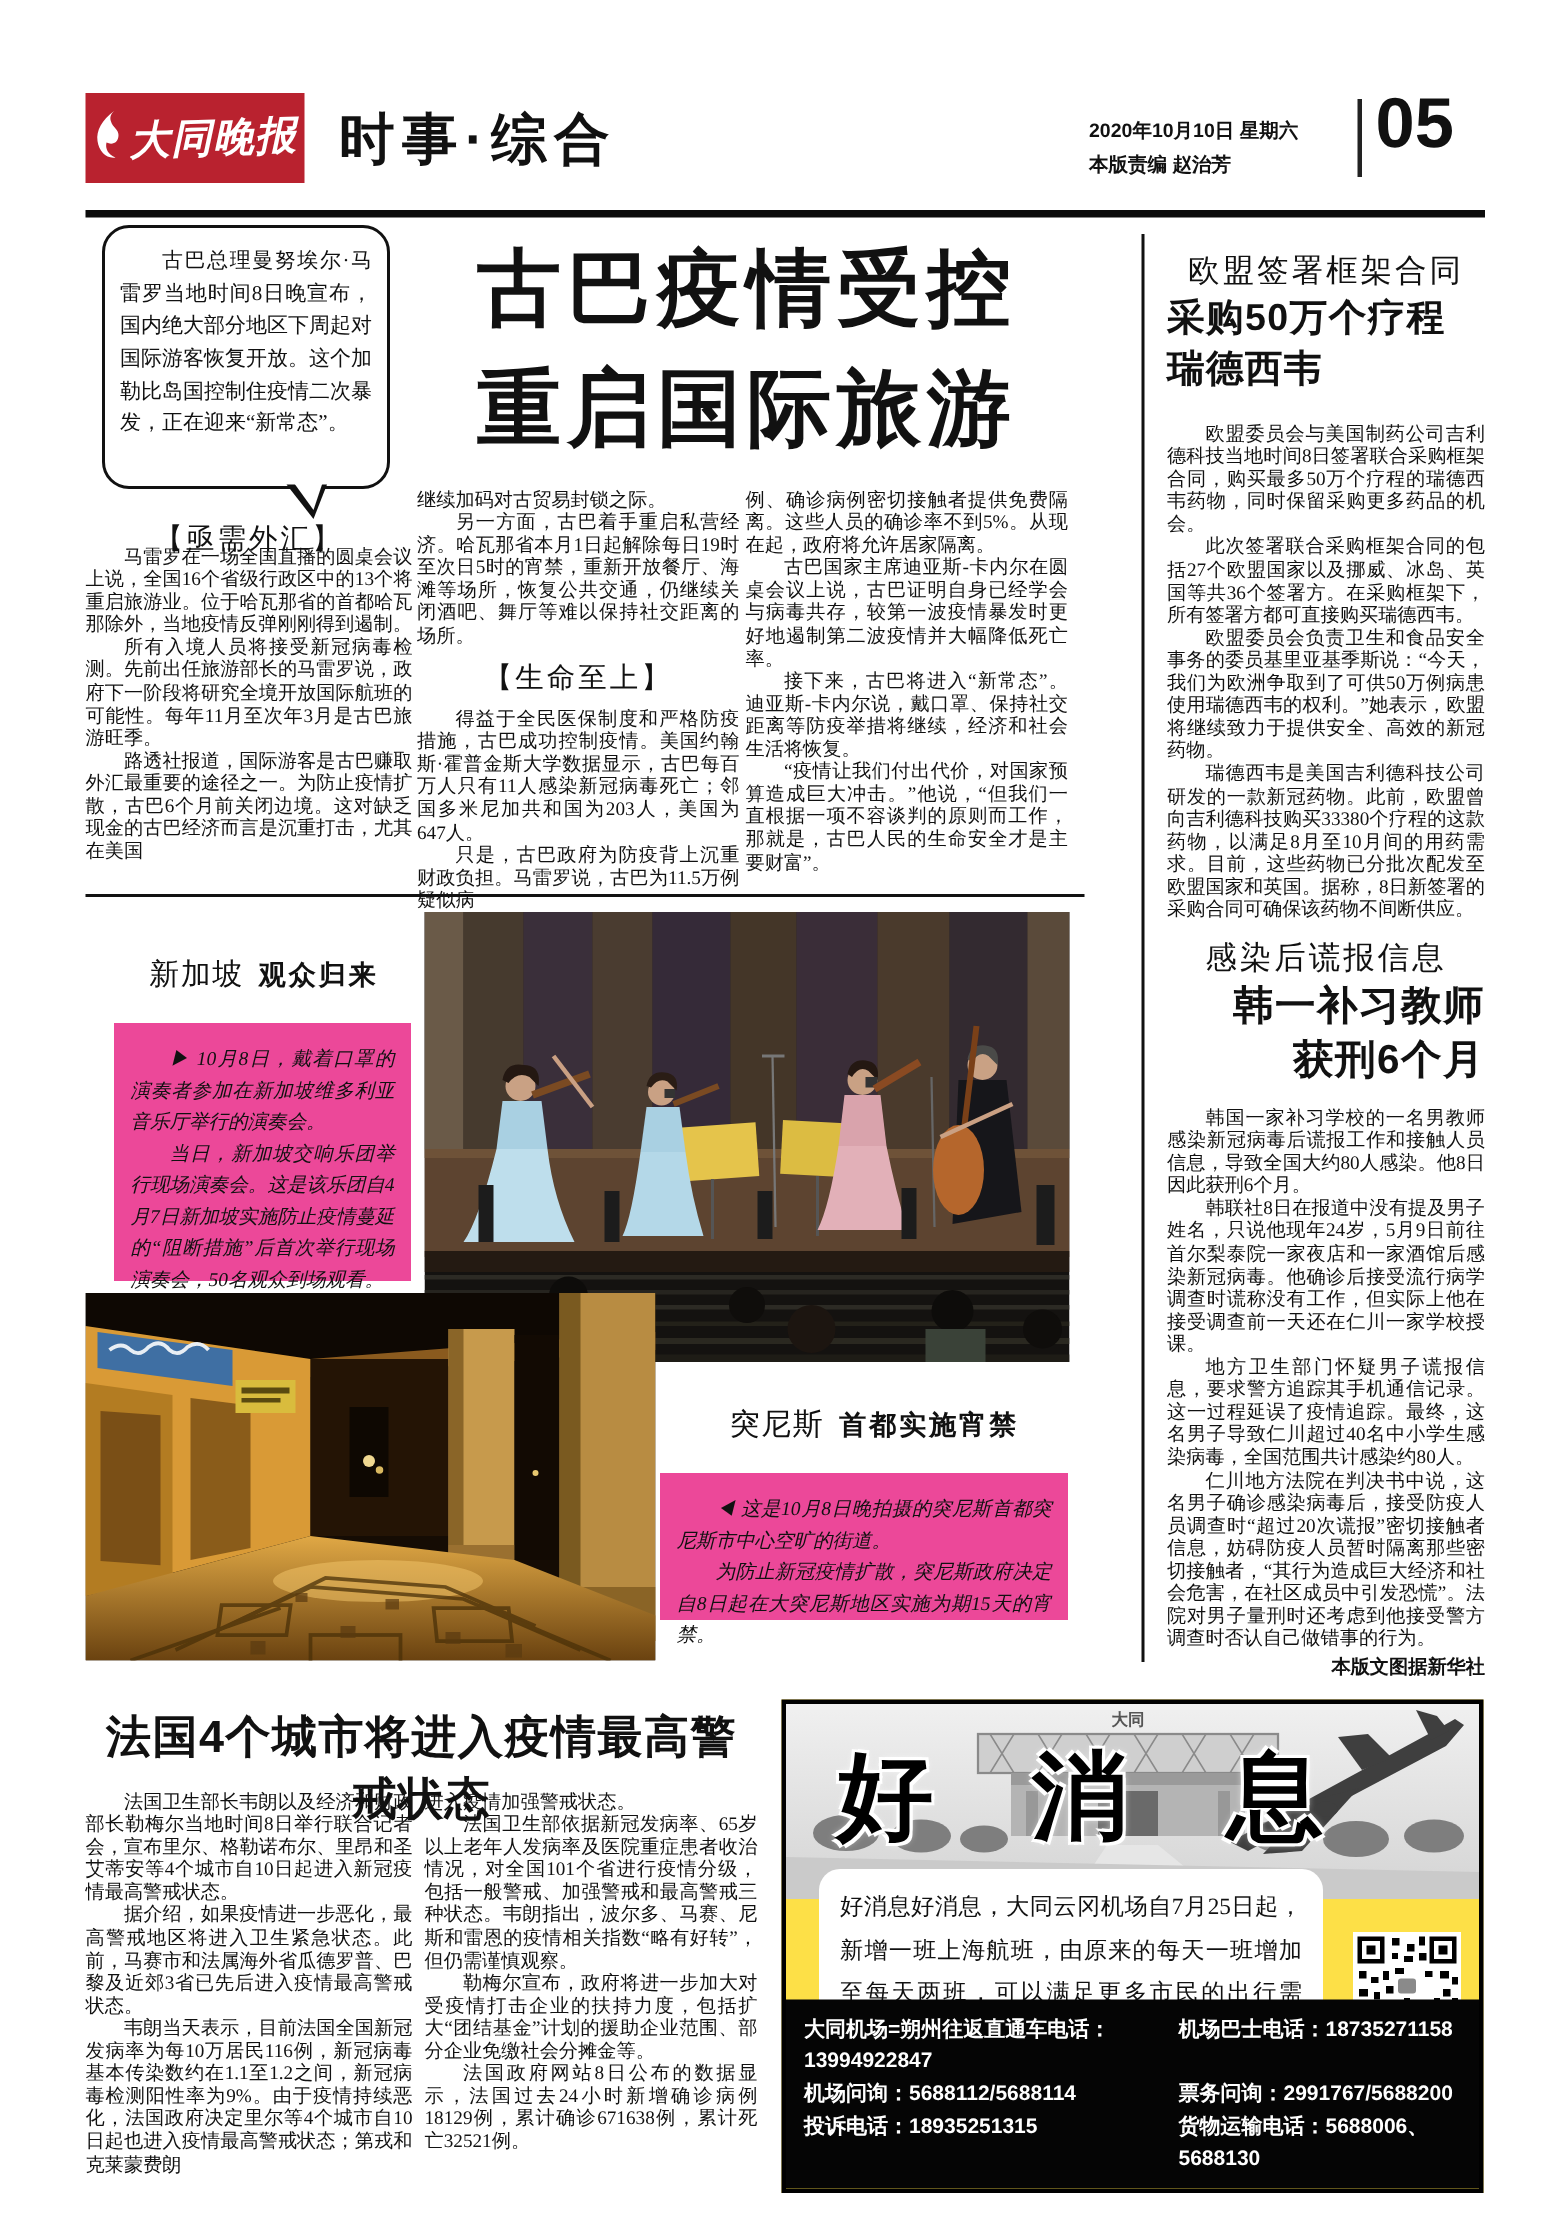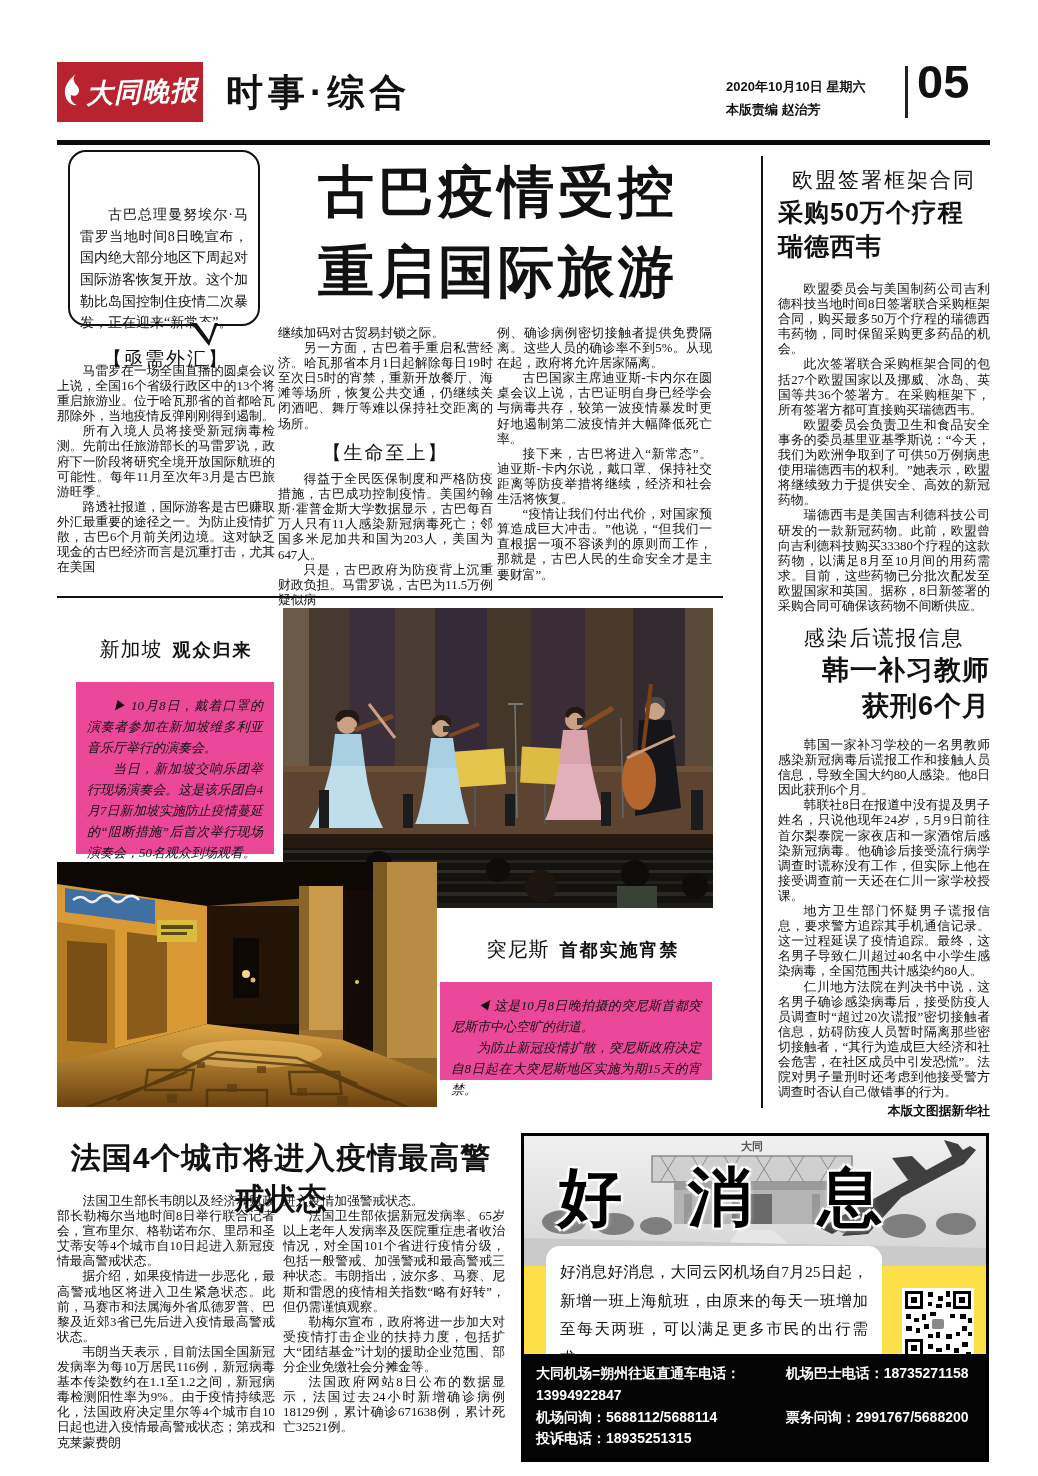--- a/index.html
+++ b/index.html
@@ -27,21 +27,21 @@
   .bt p.noind{text-indent:0;}
   .subhead{text-align:center;font-size:19px;letter-spacing:2px;margin:10px 0 8px 0;
         text-indent:0 !important;font-family:"Liberation Serif",serif;}
   .kicker{text-align:center;font-size:21px;letter-spacing:2px;}
   .hd-black{font-family:"Liberation Sans",sans-serif;font-weight:900;}
 
   
   .bubble{left:68px;top:150px;width:168px;height:148px;border:2.5px solid #111;
         border-radius:18px;background:#fff;padding:12px 10px;font-size:14px;
         line-height:1.55;text-align:justify;}
-  .bubble .ind{text-indent:2em;display:block;margin-top:40px;}
+  .bubble .ind{text-indent:2em;display:block;}
   .bubble::before{content:"";position:absolute;bottom:-22px;right:40px;width:0;height:0;
         border-style:solid;border-width:23px 9px 0 18px;
         border-color:#111 transparent transparent transparent;}
   .bubble::after{content:"";position:absolute;bottom:-16px;right:43px;width:0;height:0;
         border-style:solid;border-width:18px 6px 0 13px;
         border-color:#fff transparent transparent transparent;}
   .cuba-head{left:280px;top:152px;width:436px;text-align:center;font-size:56px;
         line-height:1.43;letter-spacing:4px;}
   .sub-a{left:57px;top:336px;width:218px;}
   .cuba-col1{left:57px;top:364px;width:218px;}
@@ -459,17 +459,18 @@
       <div class="crow">
         <span>大同机场=朔州往返直通车电话：13994922847</span>
         <span>机场巴士电话：18735271158</span>
       </div>
       <div class="crow">
         <span>机场问询：5688112/5688114</span>
         <span>票务问询：2991767/5688200</span>
       </div>
       <div class="crow">
         <span>投诉电话：18935251315</span>
+        <span>货物运输电话：5688006、5688130</span>
       </div>
     </div>
   </div>
 
 </div>
 
 </body></html>

